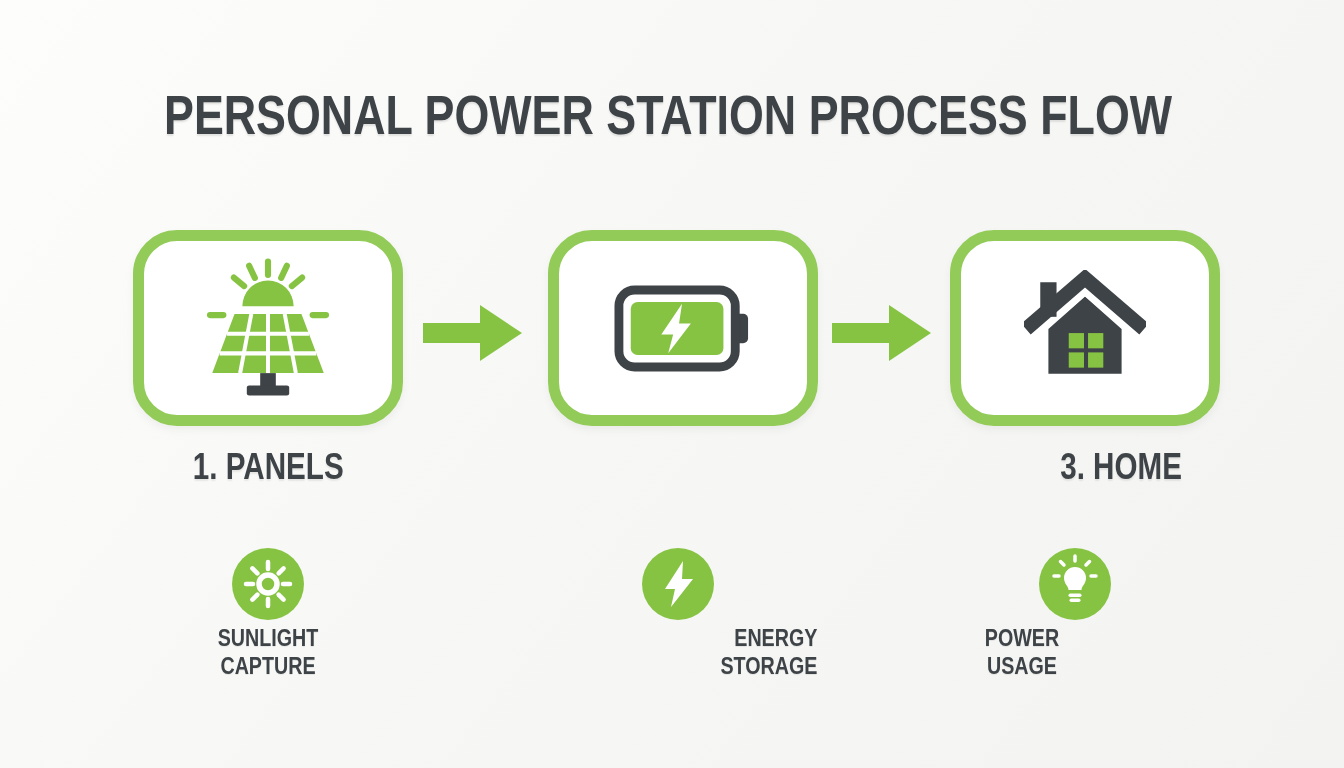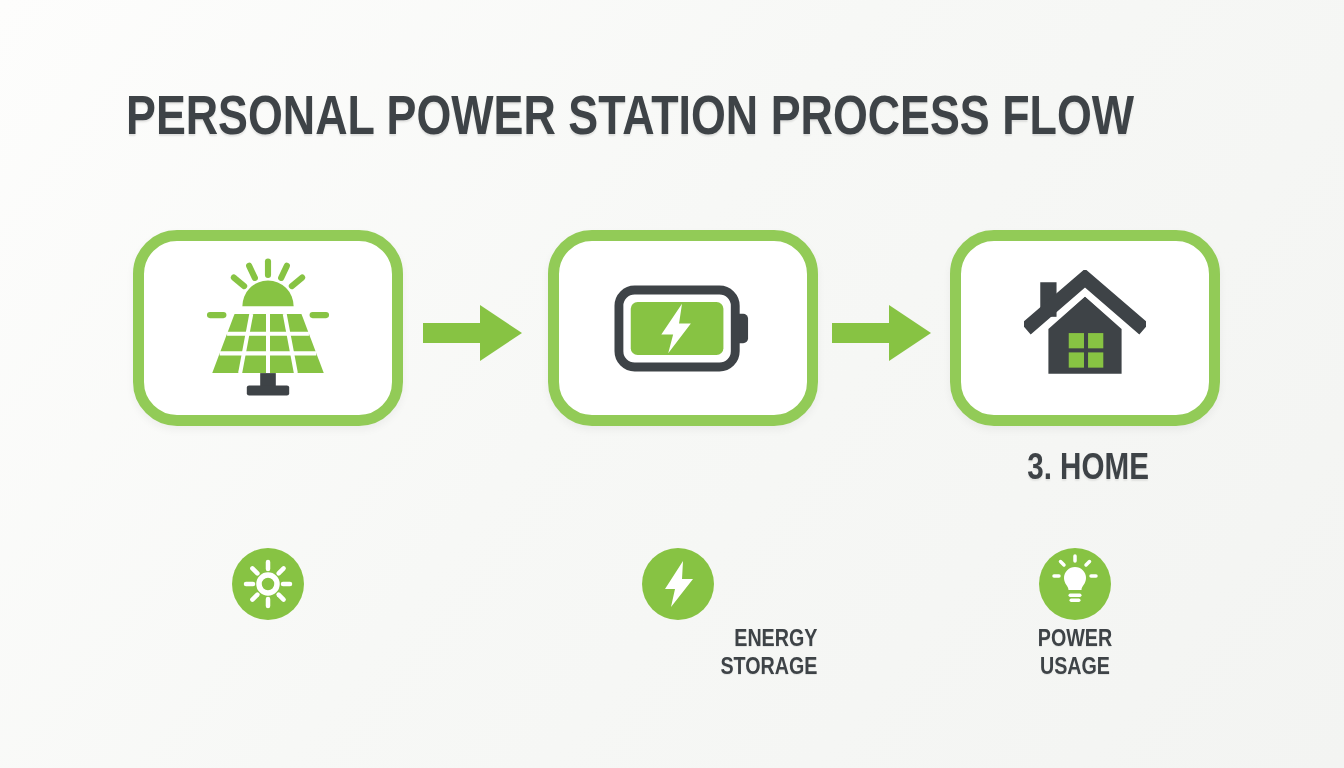--- a/index.html
+++ b/index.html
@@ -11,21 +11,21 @@
   *{margin:0;padding:0;box-sizing:border-box;}
   html,body{width:1344px;height:768px;overflow:hidden;}
   body{
     font-family:"Liberation Sans","DejaVu Sans",sans-serif;
     background:linear-gradient(128deg,#fdfdfc 0%,#f7f8f6 45%,#f3f4f2 100%);
     position:relative;
   }
   .stage{position:absolute;inset:0;}
 
   
-  .title-wrap{position:absolute;left:0;top:82px;width:1337px;text-align:left;}
+  .title-wrap{position:absolute;left:0;top:82px;width:1337px;text-align:center;}
   .title{
     display:inline-block;
     font-size:56px;font-weight:bold;color:var(--dark);
     letter-spacing:0px;white-space:nowrap;
     transform:scaleX(0.80);transform-origin:center;
     text-shadow:0 2px 2px rgba(0,0,0,0.10);
   }
 
   
   .step-box{
@@ -46,38 +46,38 @@
 
   
   .step-label{
     position:absolute;top:446px;width:340px;text-align:center;
     font-size:37px;font-weight:bold;color:var(--dark);white-space:nowrap;
     text-shadow:0 2px 2px rgba(0,0,0,0.08);
   }
   .step-label span{display:inline-block;transform:scaleX(0.80);transform-origin:center;}
   .label-1{left:98px;}
   .label-2{left:513px;}
-  .label-3{left:918px;}
+  .label-3{left:951px;}
 
   
   .fn-circle{position:absolute;top:548px;width:72px;height:72px;}
   .circ-1{left:232px;}
   .circ-2{left:642px;}
   .circ-3{left:1039px;}
 
   
   .fn-label{
     position:absolute;top:624px;width:340px;text-align:center;
     font-size:24px;font-weight:bold;color:var(--dark);line-height:28px;
     text-shadow:0 1px 1px rgba(0,0,0,0.08);
   }
   .fn-label div{transform:scaleX(0.82);transform-origin:center;}
   .fnl-1{left:98px;}
   .fnl-2{left:508px;text-align:right;}
-  .fnl-3{left:905px;}
+  .fnl-3{left:852px;}
 
   
   .fg{fill:var(--green);}
   .fd{fill:var(--dark);}
   .fw{fill:#ffffff;}
   .sw{stroke:#ffffff;fill:none;}
   .sd{stroke:var(--dark);fill:none;}
   .sg{stroke:var(--green);fill:none;}
 </style>
 </head>
@@ -147,20 +147,23 @@
 
       <path class="sd" d="M2 58 L60 8 L118 58" stroke-width="14"></path>
 
       <rect class="fg" x="44" y="62" width="15" height="15"></rect>
       <rect class="fg" x="63" y="62" width="15" height="15"></rect>
       <rect class="fg" x="44" y="81" width="15" height="15"></rect>
       <rect class="fg" x="63" y="81" width="15" height="15"></rect>
     </svg>
   </div>
 
+  <div class="step-label label-1">
+    <span>1. PANELS</span>
+  </div>
   <div class="step-label label-3">
     <span>3. HOME</span>
   </div>
 
   <svg class="fn-circle circ-1" viewBox="0 0 72 72">
     <circle class="fg" cx="36" cy="36" r="36"></circle>
     <circle class="sw" cx="36" cy="36" r="9" stroke-width="5.5"></circle>
     <g class="sw" stroke-width="4.5" stroke-linecap="round">
       <line x1="51" y1="36" x2="58" y2="36"></line>
       <line x1="46.6" y1="25.4" x2="51.6" y2="20.4"></line>
@@ -185,20 +188,24 @@
     <rect class="fw" x="30.5" y="50.5" width="11" height="3.4" rx="1.7"></rect>
     <g class="sw" stroke-width="3.5" stroke-linecap="round">
       <line x1="36" y1="13" x2="36" y2="8"></line>
       <line x1="47" y1="17" x2="50.5" y2="13.5"></line>
       <line x1="25" y1="17" x2="21.5" y2="13.5"></line>
       <line x1="52" y1="28" x2="57" y2="28"></line>
       <line x1="20" y1="28" x2="15" y2="28"></line>
     </g>
   </svg>
 
+  <div class="fn-label fnl-1">
+    <div>SUNLIGHT</div>
+    <div>CAPTURE</div>
+  </div>
   <div class="fn-label fnl-2">
     <div>ENERGY</div>
     <div>STORAGE</div>
   </div>
   <div class="fn-label fnl-3">
     <div>POWER</div>
     <div>USAGE</div>
   </div>
 
 </div>

